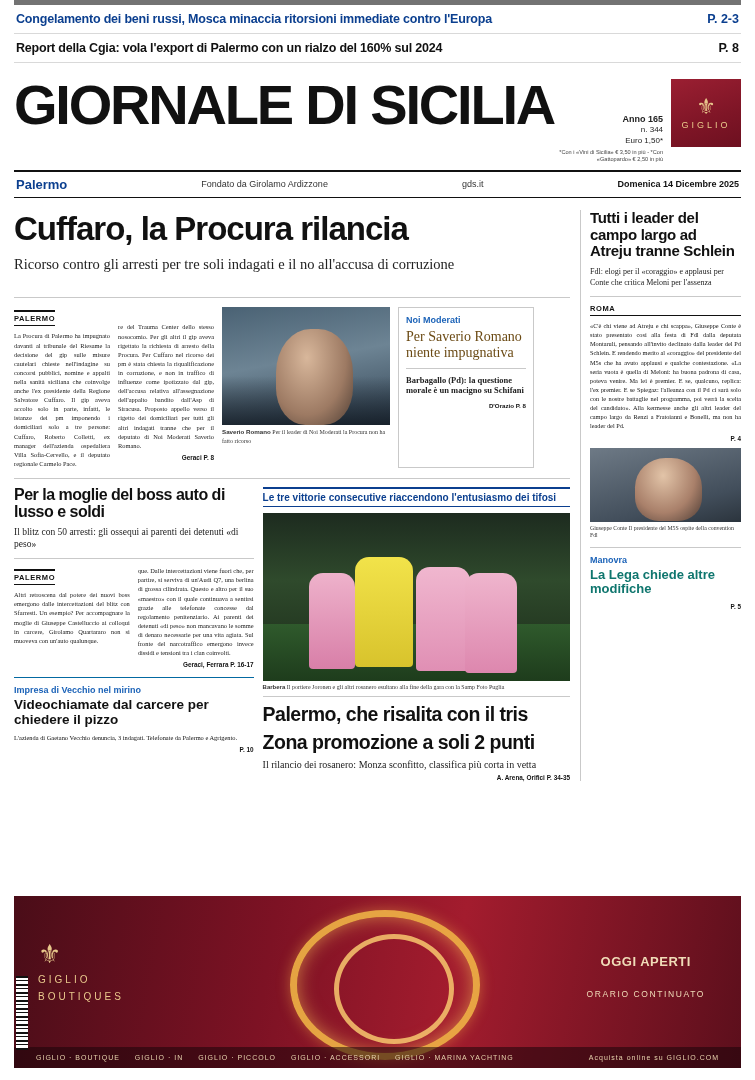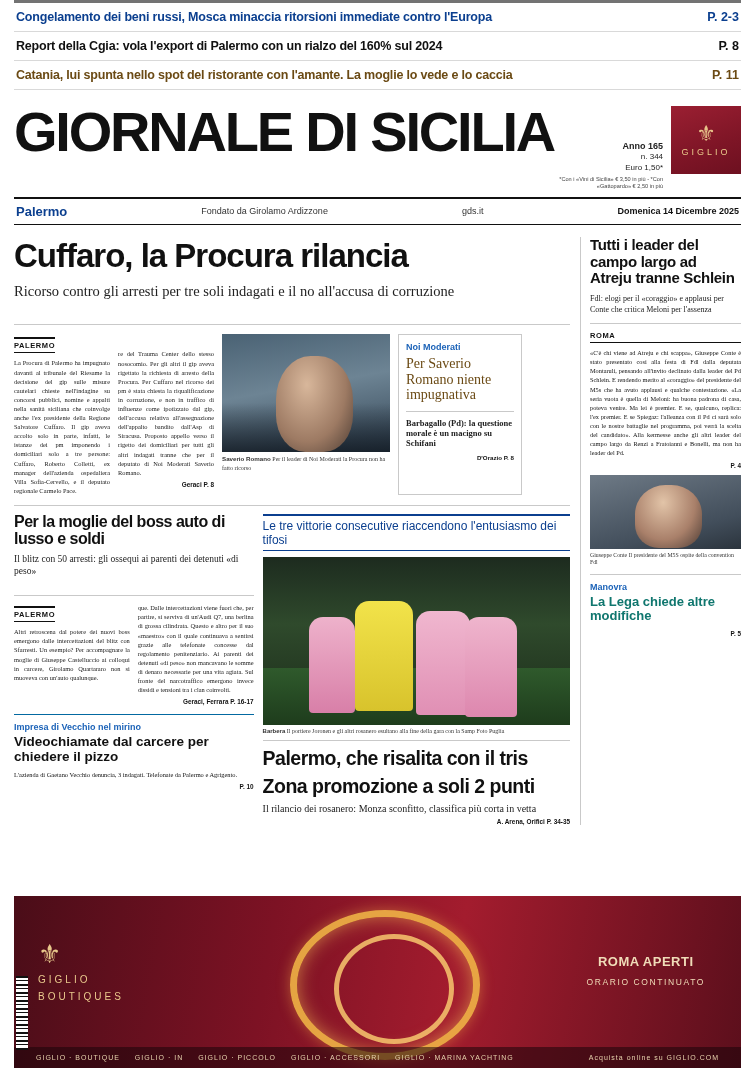--- a/index.html
+++ b/index.html
@@ -7,21 +7,21 @@
   body {
     font-family: "Liberation Serif", serif;
     background: #ffffff;
     color: #111;
     position: relative;
     overflow: hidden;
   }
   .page { width: 755px; height: 1080px; position: relative; padding: 0 14px; }
 
   
-  .strap { border-top: 3px solid #737373; }
+  .strap { border-top: 5px solid #737373; }
   .strap-row {
     display: flex; align-items: center; justify-content: space-between;
     padding: 7px 2px 7px 2px;
     border-bottom: 1px solid #d9d9d9;
   }
   .strap-row:first-child { border-top: none; }
   .strap-text { font-family: "Liberation Sans", sans-serif; font-weight: bold; font-size: 12.5px; letter-spacing: -0.2px; }
   .strap-page { font-family: "Liberation Sans", sans-serif; font-weight: bold; font-size: 12.5px; margin-left: 10px; white-space: nowrap; }
   .c-blue { color: #0b3f8f; }
   .c-dark { color: #111; }
@@ -113,46 +113,46 @@
     background: radial-gradient(ellipse at 40% 30%, #d8b79b 0%, #9d7a63 60%, #4c3c33 100%);
   }
   .photo.portrait::before {
     content: ""; position: absolute; left: 0; bottom: 0; width: 100%; height: 42%;
     background: linear-gradient(180deg, rgba(20,30,40,0) 0%, rgba(15,22,30,0.75) 100%);
   }
   .caption { font-size: 6px; line-height: 1.35; color: #333; margin-top: 3px; }
   .caption b { font-family: "Liberation Sans", sans-serif; font-size: 6.2px; }
 
   .box-noi {
-    width: 124px; border: 1px solid #c9c9c9; padding: 7px;
+    width: 136px; border: 1px solid #c9c9c9; padding: 7px;
   }
   .box-noi .tag {
     font-family: "Liberation Sans", sans-serif; font-weight: bold;
     font-size: 9px; color: #1c63b8; margin-bottom: 4px;
   }
   .box-noi .t { font-size: 14px; line-height: 1.1; color: #6b4a14; }
   .box-noi .sep { border-top: 1px solid #c9c9c9; margin: 8px 0 6px; }
   .box-noi .t2 { font-size: 8.5px; line-height: 1.2; font-weight: bold; color: #222; }
   .box-noi .by { font-family: "Liberation Sans", sans-serif; font-weight: bold; font-size: 6.2px; text-align: right; margin-top: 6px; }
 
   hr.rule { border: none; border-top: 1px solid #c9c9c9; margin: 10px 0 8px; }
 
   .second-row { display: flex; gap: 9px; }
   .sec-left { width: 240px; }
   .sec-right { width: 308px; }
   h2.head2 {
     font-family: "Liberation Sans", sans-serif; font-weight: bold;
     font-size: 16px; line-height: 1.05; letter-spacing: -0.5px;
   }
-  .sub2 { font-size: 9.5px; color: #222; margin-top: 7px; line-height: 1.25; border-bottom: 1px solid #c9c9c9; padding-bottom: 17px; }
+  .sub2 { font-size: 9.5px; color: #222; margin-top: 7px; line-height: 1.25; border-bottom: 1px solid #c9c9c9; padding-bottom: 7px; }
   .twocol { display: flex; gap: 8px; margin-top: 7px; }
   .twocol > div { width: 50%; }
 
   .sport-kicker {
-    font-family: "Liberation Sans", sans-serif; font-weight: normal; font-size: 12px;
+    font-family: "Liberation Sans", sans-serif; font-weight: bold; font-size: 10px;
     color: #0b3f8f; border-top: 2px solid #0b3f8f; border-bottom: 1px solid #0b3f8f;
     padding: 3px 0; margin-bottom: 6px;
   }
   .sport-photo {
     width: 100%; height: 168px; position: relative; overflow: hidden;
     background: linear-gradient(180deg, #1d2b1f 0%, #2f4a2c 40%, #1a2a18 100%);
   }
   .sport-photo .pitch { position: absolute; bottom: 0; left: 0; width: 100%; height: 34%; background: linear-gradient(180deg,#2f5a2c,#1e3c1c); }
   .sport-photo .p1 { position: absolute; bottom: 8%; left: 30%; width: 58px; height: 110px; background: linear-gradient(180deg,#f2e34a,#d8c32c); border-radius: 14px 14px 4px 4px; }
   .sport-photo .p2 { position: absolute; bottom: 6%; left: 50%; width: 54px; height: 104px; background: linear-gradient(180deg,#f0b7cf,#e08fb4); border-radius: 14px 14px 4px 4px; }
@@ -214,21 +214,21 @@
   }
   .ad .neck2 {
     position: absolute; left: 44%; top: 22%; width: 120px; height: 110px;
     border: 5px solid rgba(248,200,110,0.85); border-radius: 50%;
   }
   .ad .brand { position: absolute; left: 24px; top: 46px; color: #e9c88c; }
   .ad .brand .mk { font-size: 26px; line-height: 1; }
   .ad .brand .nm { font-family: "Liberation Sans", sans-serif; font-size: 10px; letter-spacing: 3px; margin-top: 6px; }
   .ad .right { position: absolute; right: 36px; top: 58px; text-align: center; color: #f0dcb8; font-family: "Liberation Sans", sans-serif; }
   .ad .right .l1 { font-weight: bold; font-size: 13px; letter-spacing: 0.5px; }
-  .ad .right .l2 { font-size: 8.5px; letter-spacing: 1.6px; margin-top: 8px; }
+  .ad .right .l2 { font-size: 8.5px; letter-spacing: 1.6px; margin-top: 20px; }
   .ad .footer {
     position: absolute; left: 0; bottom: 0; width: 100%;
     display: flex; align-items: center; justify-content: space-between;
     padding: 7px 22px; background: rgba(25,4,10,0.55);
     font-family: "Liberation Sans", sans-serif; font-size: 7px; color: #e7d2ad; letter-spacing: 1px;
   }
   .ad .footer .links span { margin-right: 12px; }
   .barcode {
     position: absolute; left: 16px; bottom: 30px; width: 12px; height: 74px;
     background: repeating-linear-gradient(180deg, #111 0 2px, #fff 2px 4px, #111 4px 5px, #fff 5px 8px);
@@ -240,24 +240,20 @@
 <div class="page">
 
   <div class="strap">
     <div class="strap-row">
       <div class="strap-text c-blue">Congelamento dei beni russi, Mosca minaccia ritorsioni immediate contro l'Europa</div>
       <div class="strap-page c-blue">P. 2-3</div>
     </div>
     <div class="strap-row">
       <div class="strap-text c-dark">Report della Cgia: vola l'export di Palermo con un rialzo del 160% sul 2024</div>
       <div class="strap-page c-dark">P. 8</div>
-    </div>
-    <div class="strap-row">
-      <div class="strap-text c-warm">Catania, lui spunta nello spot del ristorante con l'amante. La moglie lo vede e lo caccia</div>
-      <div class="strap-page c-warm">P. 11</div>
     </div>
   </div>
 
   <div class="masthead">
     <div class="logo">GIORNALE DI SICILIA</div>
     <div class="masthead-right">
       <div class="issue-info">
         <div class="anno">Anno 165</div>
         <div>n. 344</div>
         <div>Euro 1,50*</div>
@@ -377,21 +373,21 @@
 
   <div class="ad">
     <div class="neck"></div>
     <div class="neck2"></div>
     <div class="brand">
       <div class="mk">⚜</div>
       <div class="nm">GIGLIO</div>
       <div class="nm">BOUTIQUES</div>
     </div>
     <div class="right">
-      <div class="l1">ROMA APERTI</div>
+      <div class="l1">OGGI APERTI</div>
       <div class="l2">ORARIO CONTINUATO</div>
     </div>
     <div class="footer">
       <div class="links">
         <span>GIGLIO · BOUTIQUE</span>
         <span>GIGLIO · IN</span>
         <span>GIGLIO · PICCOLO</span>
         <span>GIGLIO · ACCESSORI</span>
         <span>GIGLIO · MARINA YACHTING</span>
       </div>

